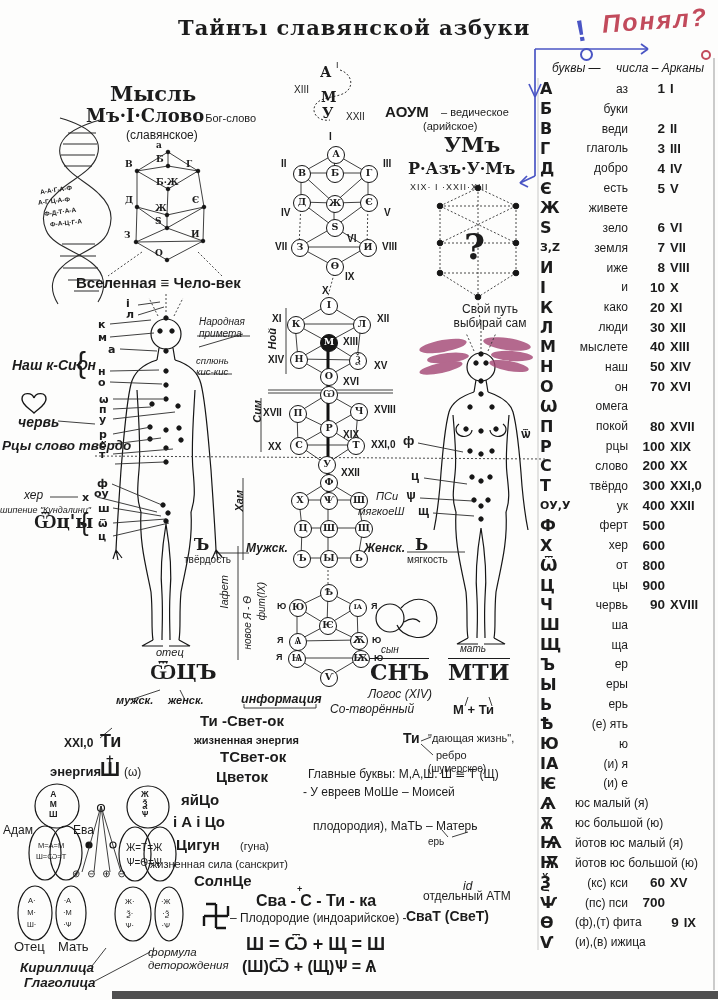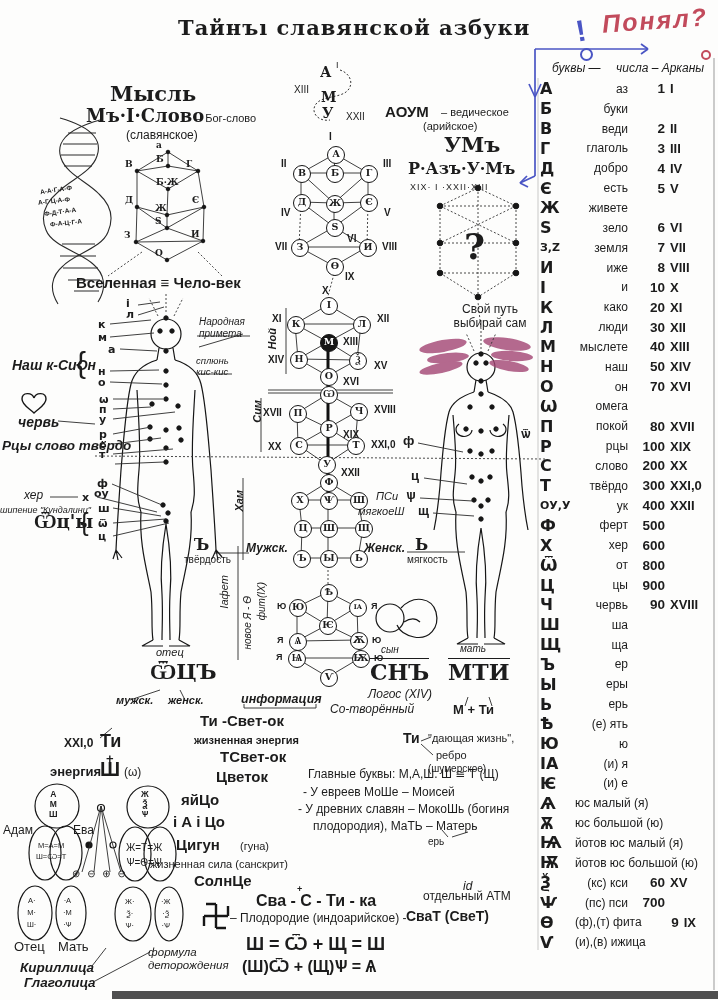--- a/index.html
+++ b/index.html
@@ -708,21 +708,20 @@
   <div class="lbl b" style="left:220px;top:748px;font-size:15px">ТСвет-ок</div>
   <div class="lbl b" style="left:216px;top:768px;font-size:15px">Цветок</div>
   <div class="lbl b" style="left:181px;top:791px;font-size:15px">яйЦо</div>
   <div class="lbl b" style="left:173px;top:813px;font-size:15px">і А і Цо</div>
   <div class="lbl b" style="left:176px;top:836px;font-size:15px">Цигун</div>
   <div class="lbl" style="left:240px;top:840px;font-size:11px">(гуна)</div>
   <div class="lbl" style="left:150px;top:858px;font-size:11px">жизненная сила (санскрит)</div>
   <div class="lbl b" style="left:194px;top:872px;font-size:15px">СолнЦе</div>
   <div class="lbl" style="left:308px;top:768px;font-size:12px">Главные буквы: М,А,Ш.  Ш ≅ Т (Щ)</div>
   <div class="lbl" style="left:303px;top:786px;font-size:12px">- У евреев МоШе – Моисей</div>
-  <div class="lbl" style="left:298px;top:803px;font-size:12px">- У древних славян – МокоШь (богиня</div>
   <div class="lbl" style="left:313px;top:820px;font-size:12px">плодородия),  МаТЬ – Матерь</div>
   <div class="lbl" style="left:428px;top:836px;font-size:10px">ерь</div>
   <div class="lbl i" style="left:463px;top:880px;font-size:12px">іd</div>
   <div class="lbl" style="left:423px;top:890px;font-size:12px">отдельный АТМ</div>
   <div class="lbl b" style="left:256px;top:892px;font-size:16px">Сва - С - Ти - ка</div>
   <div class="lbl b" style="left:297px;top:884px;font-size:9px">+</div>
   <div class="lbl" style="left:230px;top:912px;font-size:12px">– Плодородие (индоарийское) -</div>
   <div class="lbl b" style="left:406px;top:908px;font-size:14px">СваТ (СвеТ)</div>
   <div class="lbl b" style="left:246px;top:934px;font-size:18px">Ш = Ѿ + Щ = Ш</div>
   <div class="lbl b" style="left:242px;top:958px;font-size:16px">(Ш)Ѿ + (Щ)Ѱ = Ѧ</div>

